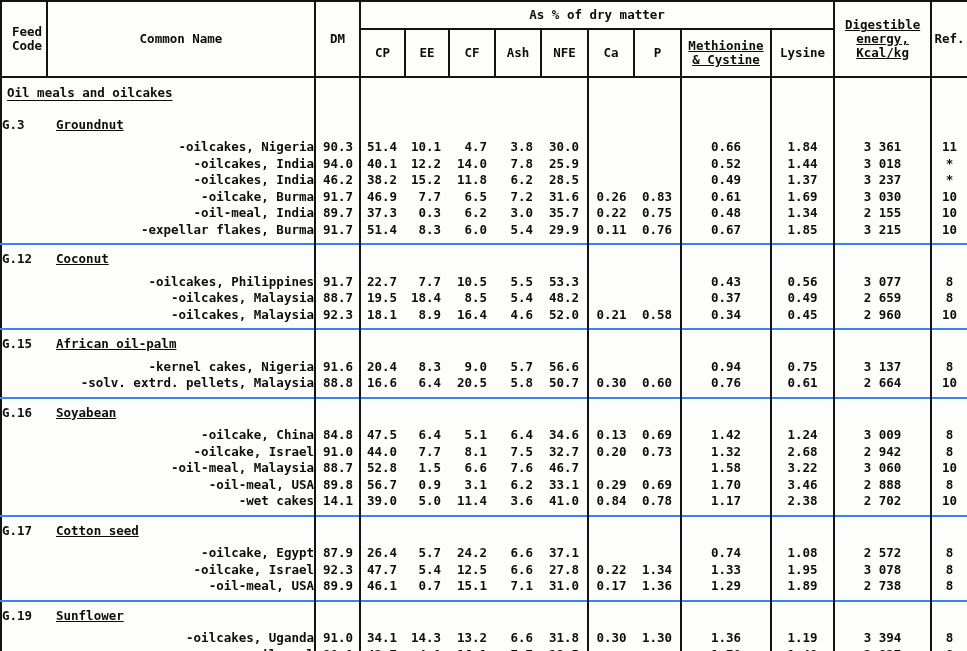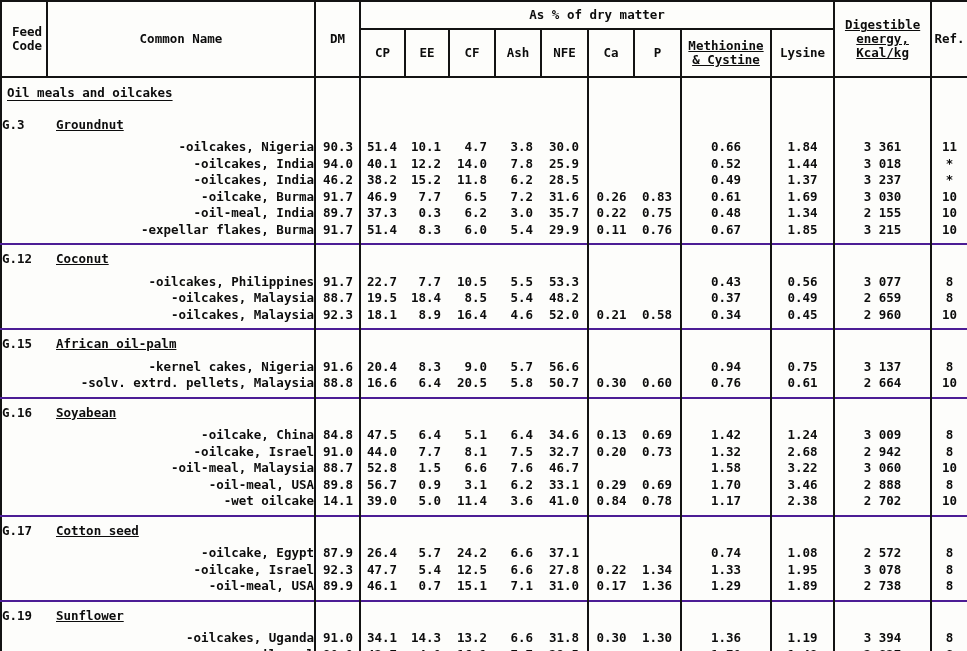--- a/index.html
+++ b/index.html
@@ -40,21 +40,21 @@
   }
   thead th.h-multi { white-space: pre-line; text-decoration: underline; }
   thead tr.r1 { height: 28px; }
   thead tr.r2 { height: 48px; }
   
   tbody td {
     font-size: 12.5px;
     line-height: 16.5px;
     vertical-align: top;
   }
-  tbody.separated { border-top: 2px solid #4c1d95; }
+  tbody.separated { border-top: 2px solid #3b82f6; }
   
   tbody td.col-dm, tbody td.col-cp, tbody td.col-ca, tbody td.col-meth,
   tbody td.col-lys, tbody td.col-de, tbody td.col-ref {
     border-left: 2px solid #131313;
   }
   td.col-dm { text-align: right; padding-right: 6px; }
   td.col-cp, td.col-ee, td.col-cf, td.col-ash, td.col-nfe {
     text-align: right; padding-right: 8px;
   }
   td.col-ca, td.col-p, td.col-meth, td.col-lys, td.col-de, td.col-ref {
@@ -446,21 +446,21 @@
         <td class="col-nfe">33.1</td>
         <td class="col-ca">0.29</td>
         <td class="col-p">0.69</td>
         <td class="col-meth">1.70</td>
         <td class="col-lys">3.46</td>
         <td class="col-de">2 888</td>
         <td class="col-ref">8</td>
       </tr>
       <tr class="data">
         <td class="sec-code"></td>
-        <td class="col-name"><span class="dash">-</span><span>wet oilcake</span></td>
+        <td class="col-name"><span class="dash">-</span><span>wet cakes</span></td>
         <td class="col-dm">14.1</td>
         <td class="col-cp">39.0</td>
         <td class="col-ee">5.0</td>
         <td class="col-cf">11.4</td>
         <td class="col-ash">3.6</td>
         <td class="col-nfe">41.0</td>
         <td class="col-ca">0.84</td>
         <td class="col-p">0.78</td>
         <td class="col-meth">1.17</td>
         <td class="col-lys">2.38</td>

